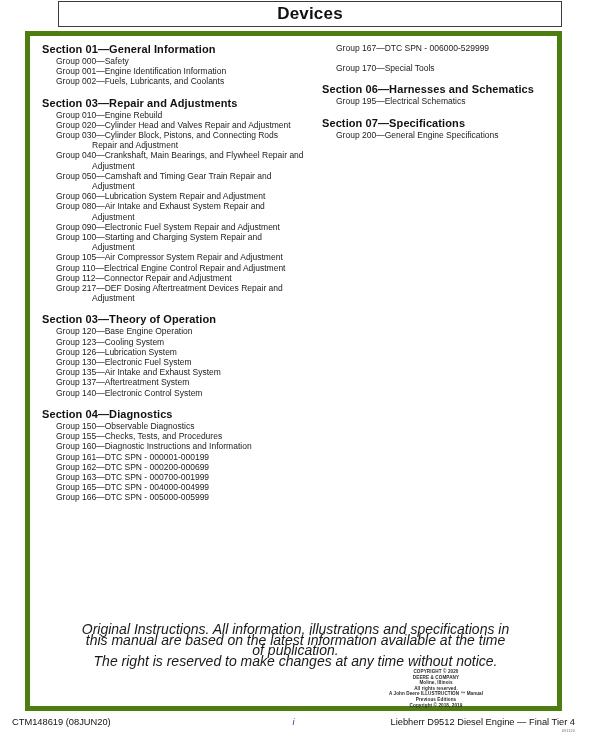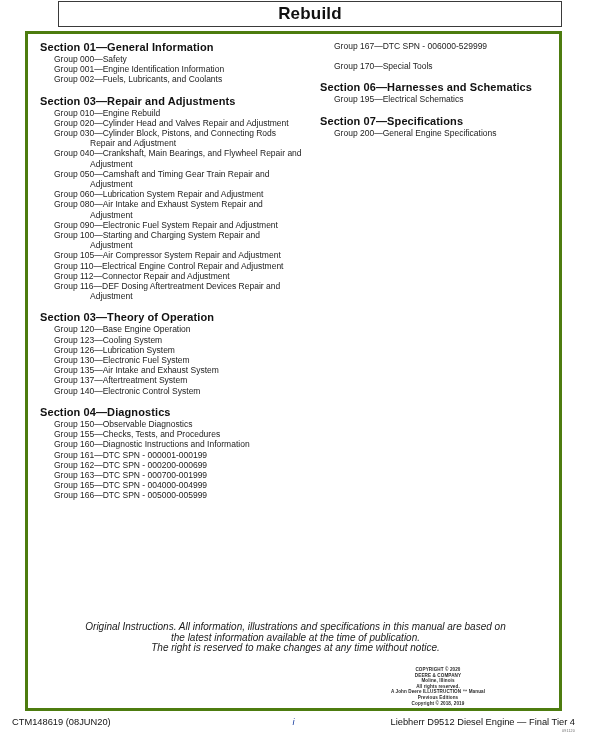--- a/index.html
+++ b/index.html
@@ -36,21 +36,21 @@
     color: #111;
   }
 
   
   .content-box {
     position: absolute;
     left: 25px;
     top: 31px;
     width: 537px;
     height: 680px;
-    border: 3px solid #4d7c0f;
+    border: 5px solid #4d7c0f;
     box-sizing: border-box;
     background: #fff;
   }
 
   .columns {
     position: absolute;
     left: 0;
     top: 0;
     width: 100%;
     height: 100%;
@@ -103,21 +103,21 @@
     margin-bottom: 10px;
   }
 
   
   .disclaimer {
     position: absolute;
     left: 50px;
     right: 46px;
     top: 588px;
     text-align: center;
-    font-size: 10px;
+    font-size: 14px;
     font-style: italic;
     line-height: 10.6px;
     color: #1a1a1a;
   }
   .disclaimer .line3 { display: block; }
 
   .copyright {
     position: absolute;
     right: 26px;
     top: 633px;
@@ -169,21 +169,21 @@
     font-size: 3.6px;
     color: #666;
     letter-spacing: 0.2px;
     white-space: nowrap;
   }
 </style>
 </head>
 <body>
 
 <div class="header-box">
-  <div class="page-title">Rebuild</div>
+  <div class="page-title">Devices</div>
 </div>
 
 <div class="content-box">
   <div class="columns">
 
     <div class="col col-left" id="col-left">
         <div class="section-block">
           <div class="section-title">Section 01—General Information</div>
           <ul class="group-list">
             <li class="group-item">Group 000—Safety</li>
@@ -199,21 +199,21 @@
             <li class="group-item">Group 030—Cylinder Block, Pistons, and Connecting Rods Repair and Adjustment</li>
             <li class="group-item">Group 040—Crankshaft, Main Bearings, and Flywheel Repair and Adjustment</li>
             <li class="group-item">Group 050—Camshaft and Timing Gear Train Repair and Adjustment</li>
             <li class="group-item">Group 060—Lubrication System Repair and Adjustment</li>
             <li class="group-item">Group 080—Air Intake and Exhaust System Repair and Adjustment</li>
             <li class="group-item">Group 090—Electronic Fuel System Repair and Adjustment</li>
             <li class="group-item">Group 100—Starting and Charging System Repair and Adjustment</li>
             <li class="group-item">Group 105—Air Compressor System Repair and Adjustment</li>
             <li class="group-item">Group 110—Electrical Engine Control Repair and Adjustment</li>
             <li class="group-item">Group 112—Connector Repair and Adjustment</li>
-            <li class="group-item">Group 116—DEF Dosing Aftertreatment Devices Repair and Adjustment</li>
+            <li class="group-item">Group 217—DEF Dosing Aftertreatment Devices Repair and Adjustment</li>
           </ul>
         </div>
         <div class="section-block">
           <div class="section-title">Section 03—Theory of Operation</div>
           <ul class="group-list">
             <li class="group-item">Group 120—Base Engine Operation</li>
             <li class="group-item">Group 123—Cooling System</li>
             <li class="group-item">Group 126—Lubrication System</li>
             <li class="group-item">Group 130—Electronic Fuel System</li>
             <li class="group-item">Group 135—Air Intake and Exhaust System</li>

